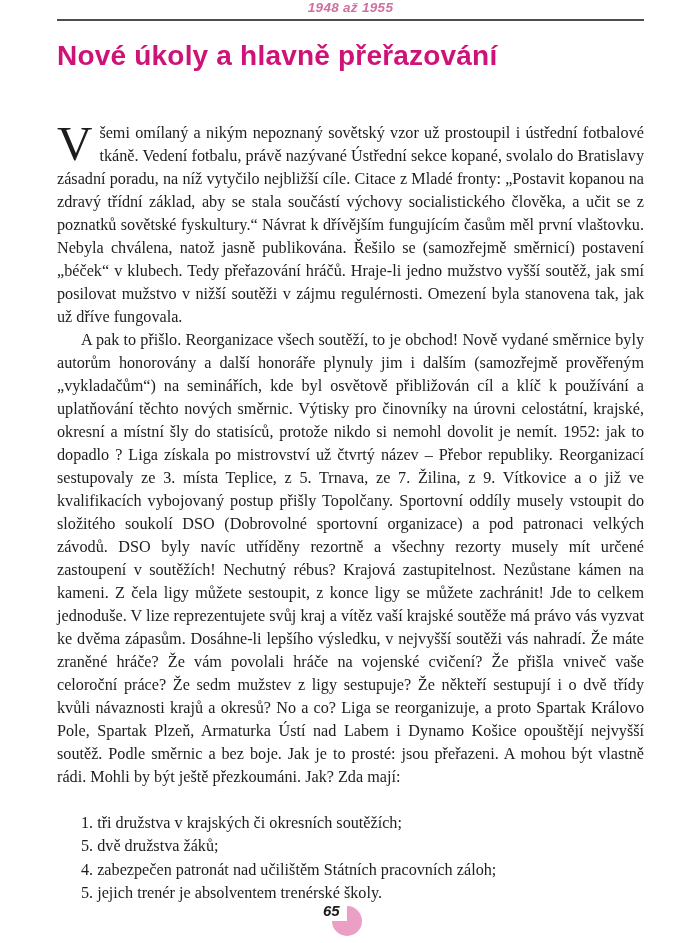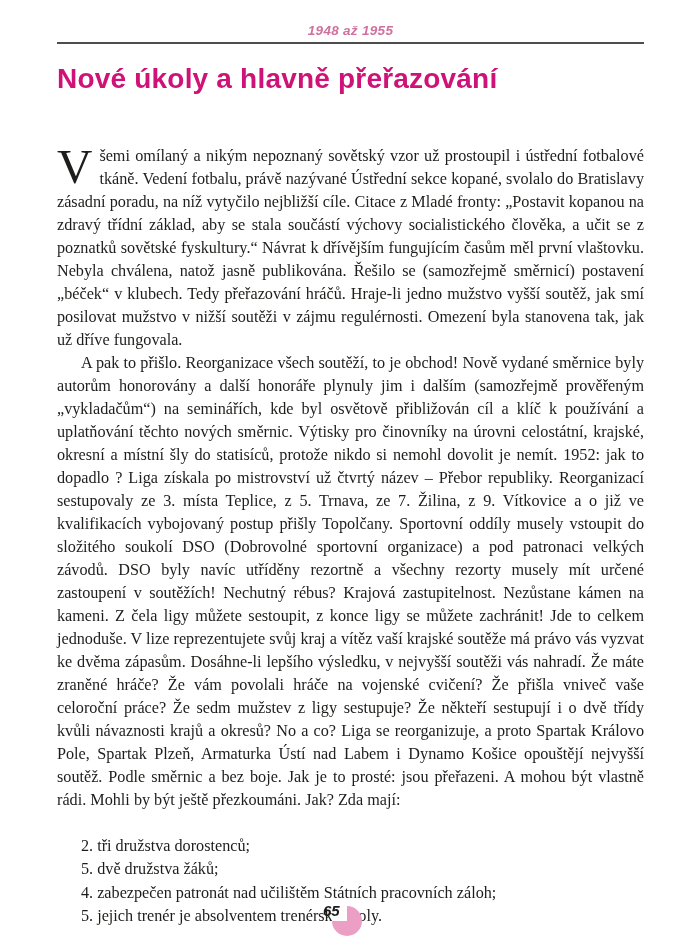--- a/index.html
+++ b/index.html
@@ -13,21 +13,20 @@
     position: relative;
     font-family: "Liberation Serif", serif;
     color: var(--body-text, #1d1d1b);
     overflow: hidden;
   }
   .content {
     margin: 0 56px 0 57px; 
   }
   
   .chapter-years {
-    padding-top: 23px;
     text-align: center;
     font-family: "Liberation Sans", sans-serif;
     font-style: italic;
     font-weight: bold;
     font-size: 13.5px;
     color: var(--header-pink, #d0709f);
     letter-spacing: 0.3px;
   }
   .header-rule {
     height: 0;
@@ -113,21 +112,21 @@
 
   <hr class="header-rule">
 
   <h1 class="chapter-title">Nové úkoly a hlavně přeřazování</h1>
 
   <div class="body-text">
     <p><span class="drop-cap">V</span><span>šemi omílaný a nikým nepoznaný sovětský vzor už prostoupil i ústřední fotbalové tkáně. Vedení fotbalu, právě nazývané Ústřední sekce kopané, svolalo do Bratislavy zásadní poradu, na níž vytyčilo nejbližší cíle. Citace z Mladé fronty: „Postavit kopanou na zdravý třídní základ, aby se stala součástí výchovy socialistického člověka, a učit se z poznatků sovětské fyskultury.“ Návrat k dřívějším fungujícím časům měl první vlaštovku. Nebyla chválena, natož jasně publikována. Řešilo se (samozřejmě směrnicí) postavení „béček“ v klubech. Tedy přeřazování hráčů. Hraje-li jedno mužstvo vyšší soutěž, jak smí posilovat mužstvo v nižší soutěži v zájmu regulérnosti. Omezení byla stanovena tak, jak už dříve fungovala.</span></p>
     <p class="para-indent">A pak to přišlo. Reorganizace všech soutěží, to je obchod! Nově vydané směrnice byly autorům honorovány a další honoráře plynuly jim i dalším (samozřejmě prověřeným „vykladačům“) na seminářích, kde byl osvětově přibližován cíl a klíč k používání a uplatňování těchto nových směrnic. Výtisky pro činovníky na úrovni celostátní, krajské, okresní a místní šly do statisíců, protože nikdo si nemohl dovolit je nemít. 1952: jak to dopadlo ? Liga získala po mistrovství už čtvrtý název – Přebor republiky. Reorganizací sestupovaly ze 3. místa Teplice, z 5. Trnava, ze 7. Žilina, z 9. Vítkovice a o již ve kvalifikacích vybojovaný postup přišly Topolčany. Sportovní oddíly musely vstoupit do složitého soukolí DSO (Dobrovolné sportovní organizace) a pod patronaci velkých závodů. DSO byly navíc utříděny rezortně a všechny rezorty musely mít určené zastoupení v soutěžích! Nechutný rébus? Krajová zastupitelnost. Nezůstane kámen na kameni. Z čela ligy můžete sestoupit, z konce ligy se můžete zachránit! Jde to celkem jednoduše. V lize reprezentujete svůj kraj a vítěz vaší krajské soutěže má právo vás vyzvat ke dvěma zápasům. Dosáhne-li lepšího výsledku, v nejvyšší soutěži vás nahradí. Že máte zraněné hráče? Že vám povolali hráče na vojenské cvičení? Že přišla vniveč vaše celoroční práce? Že sedm mužstev z ligy sestupuje? Že někteří sestupují i o dvě třídy kvůli návaznosti krajů a okresů? No a co? Liga se reorganizuje, a proto Spartak Královo Pole, Spartak Plzeň, Armaturka Ústí nad Labem i Dynamo Košice opouštějí nejvyšší soutěž. Podle směrnic a bez boje. Jak je to prosté: jsou přeřazeni. A mohou být vlastně rádi. Mohli by být ještě přezkoumáni. Jak? Zda mají:</p>
 
     <div class="req-list">
-      <div>2. tři družstva dorostenců;</div>
+      <div>1. tři družstva v krajských či okresních soutěžích;</div>
       <div>5. dvě družstva žáků;</div>
       <div>4. zabezpečen patronát nad učilištěm Státních pracovních záloh;</div>
       <div>5. jejich trenér je absolventem trenérské školy.</div>
     </div>
   </div>
 
 </div>
 
 <div class="footer">
   <div class="footer-circle">

